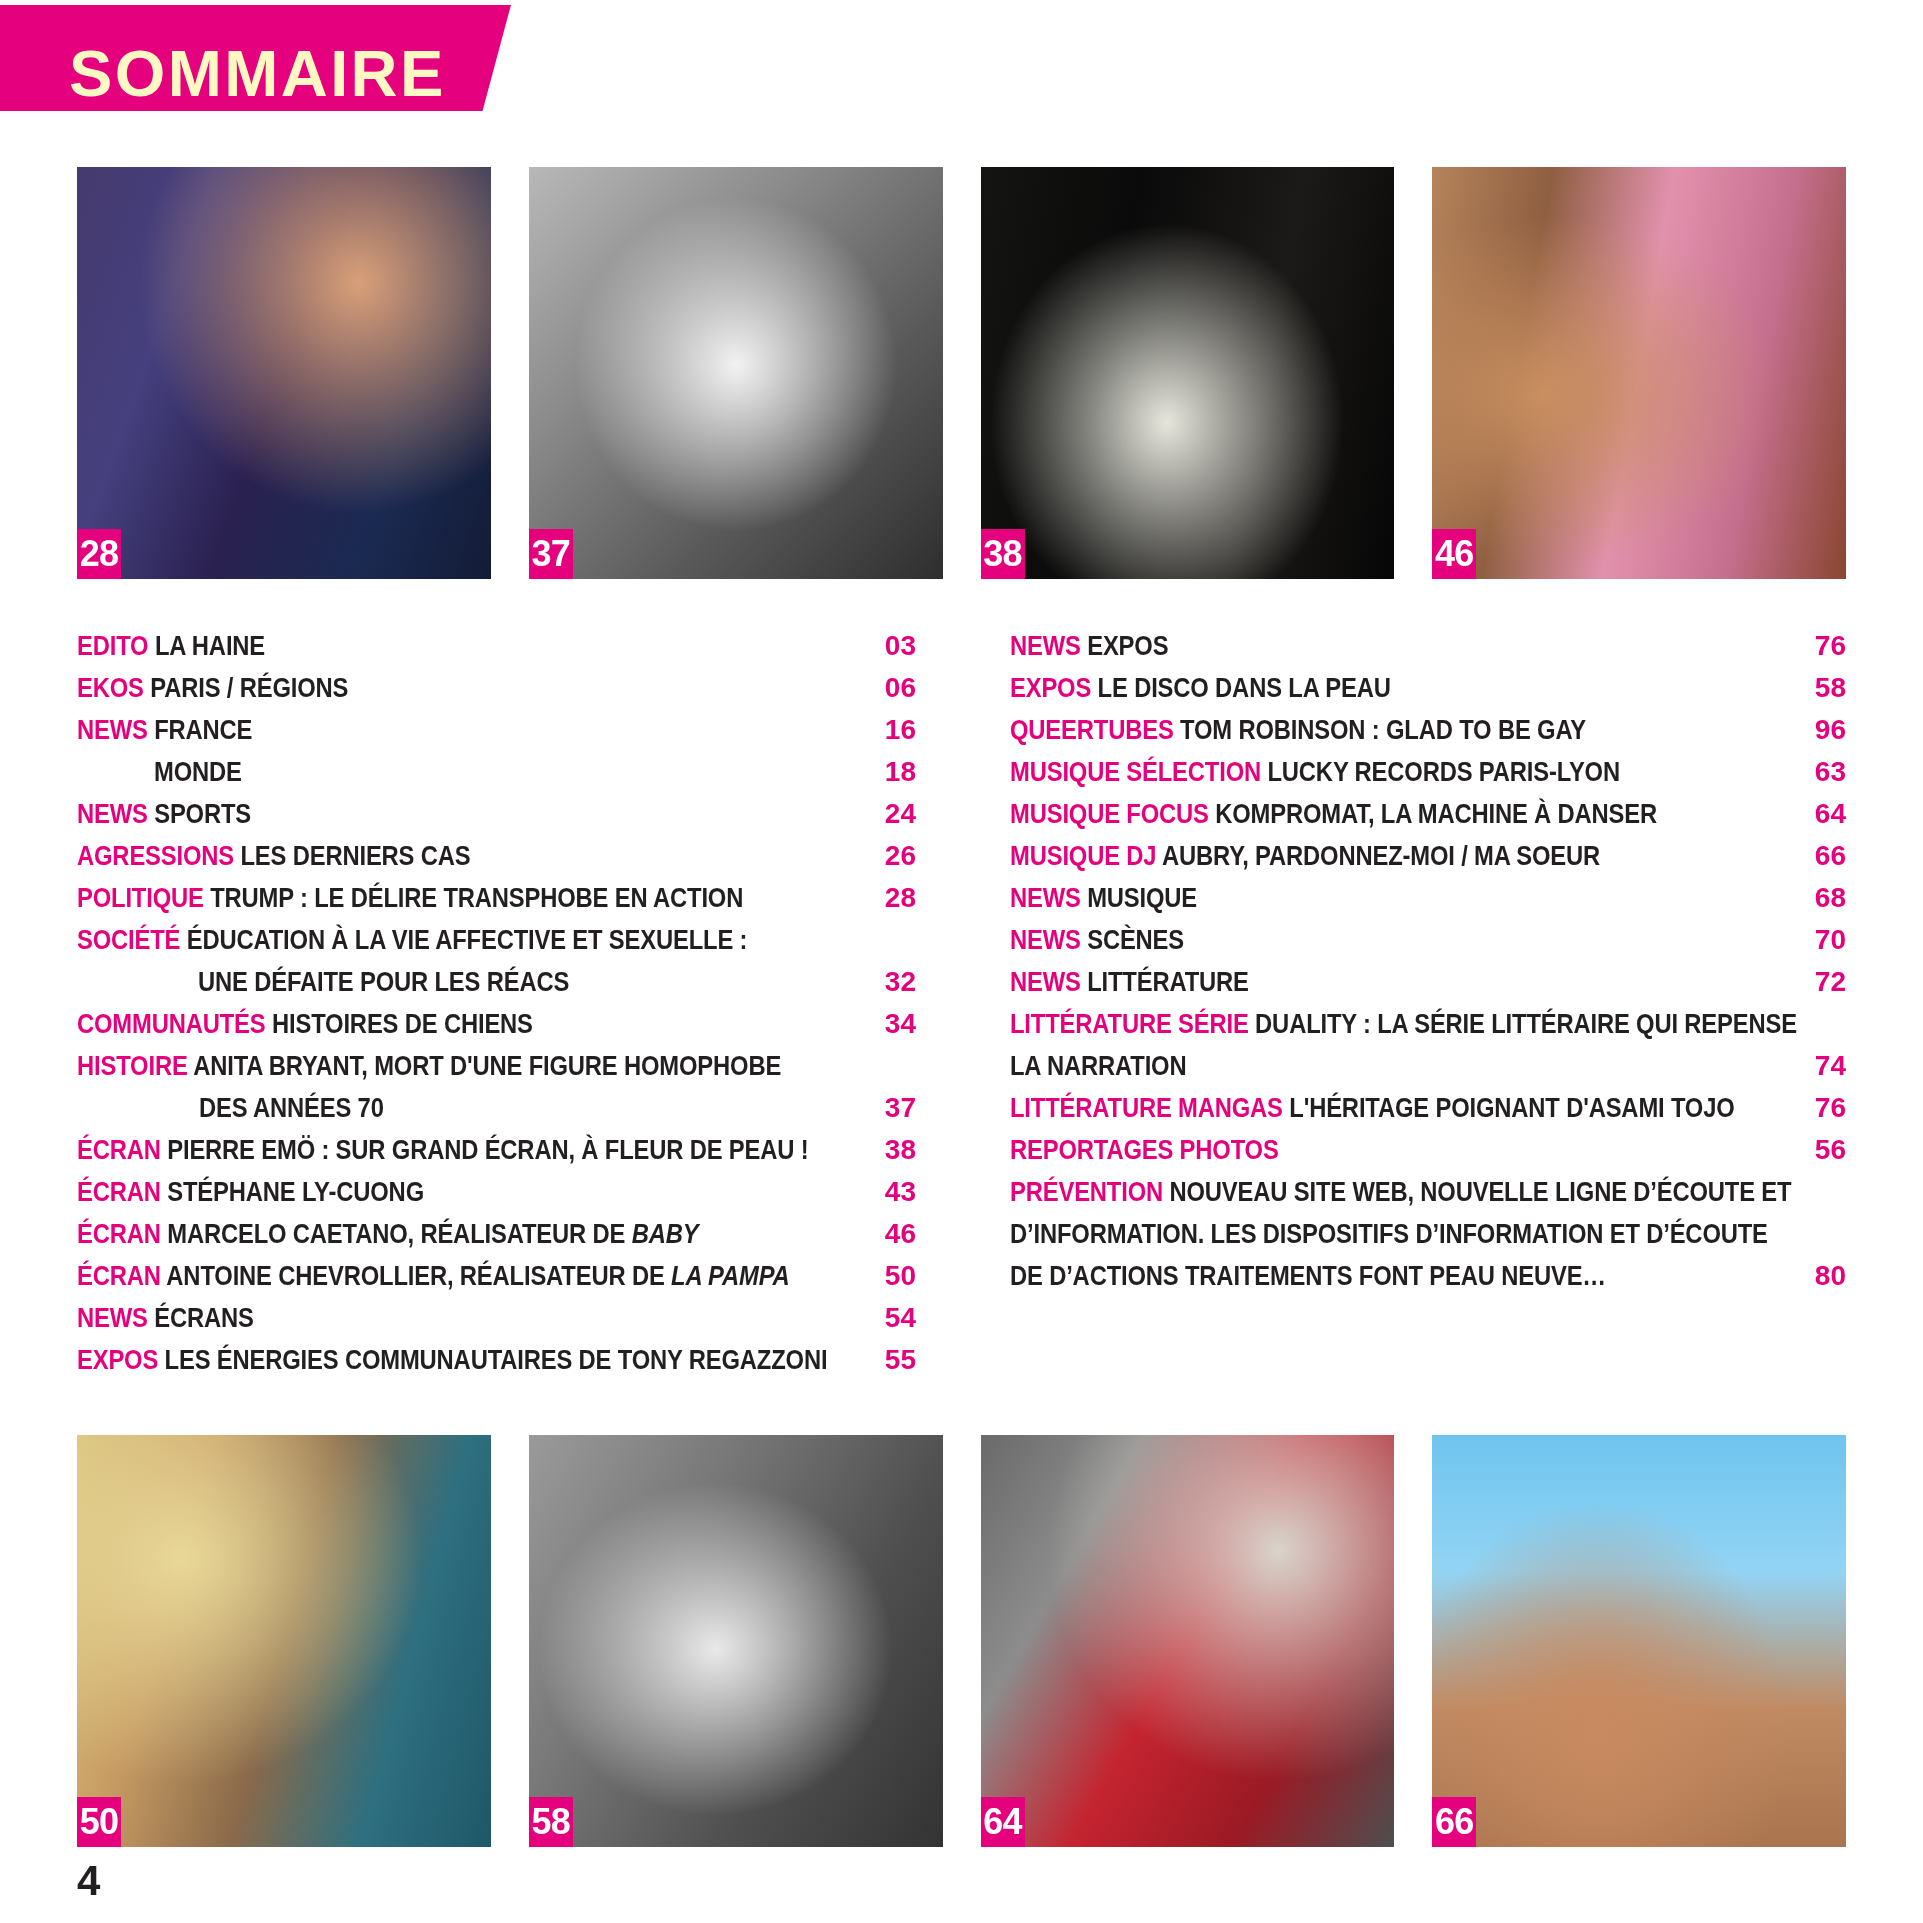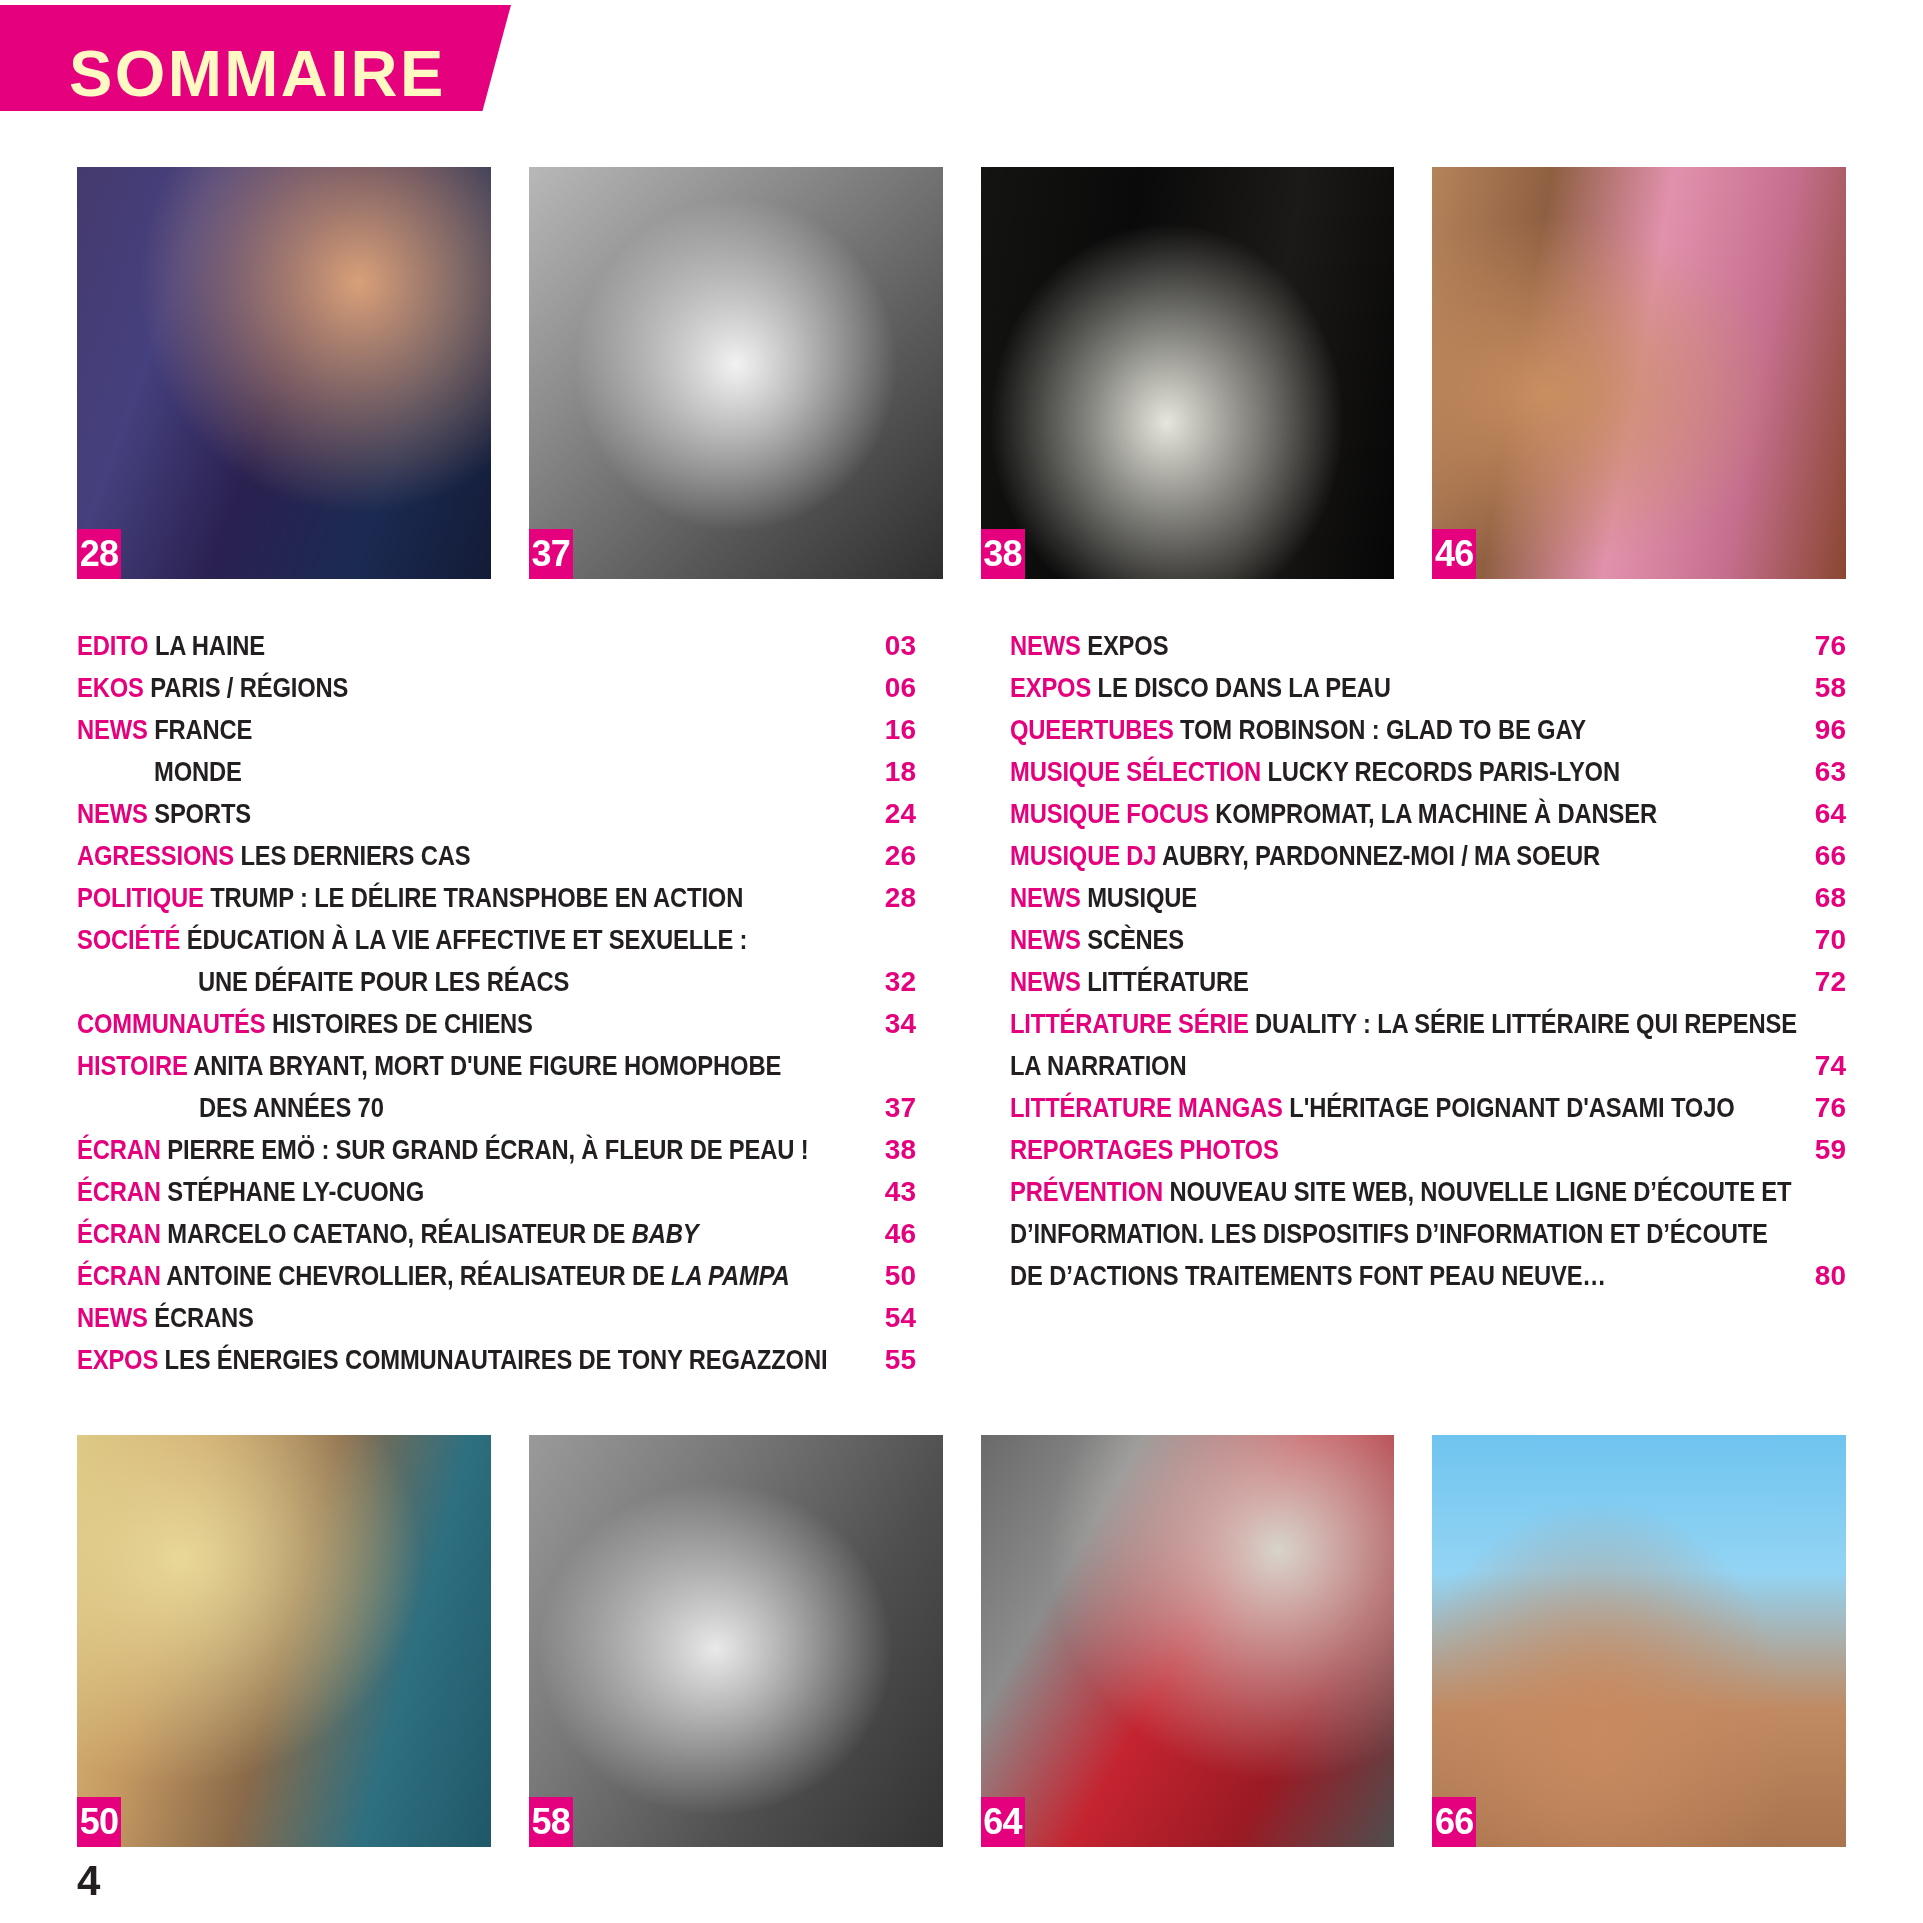--- a/index.html
+++ b/index.html
@@ -110,21 +110,21 @@
       <div class="toc-row"><div class="toc-text"><span class="cat">QUEERTUBES</span> <span class="ttl">TOM ROBINSON : GLAD TO BE GAY</span></div><div class="toc-page">96</div></div>
       <div class="toc-row"><div class="toc-text"><span class="cat">MUSIQUE SÉLECTION</span> <span class="ttl">LUCKY RECORDS PARIS-LYON</span></div><div class="toc-page">63</div></div>
       <div class="toc-row"><div class="toc-text"><span class="cat">MUSIQUE FOCUS</span> <span class="ttl">KOMPROMAT, LA MACHINE À DANSER</span></div><div class="toc-page">64</div></div>
       <div class="toc-row"><div class="toc-text"><span class="cat">MUSIQUE DJ</span> <span class="ttl">AUBRY, PARDONNEZ-MOI / MA SOEUR</span></div><div class="toc-page">66</div></div>
       <div class="toc-row"><div class="toc-text"><span class="cat">NEWS</span> <span class="ttl">MUSIQUE</span></div><div class="toc-page">68</div></div>
       <div class="toc-row"><div class="toc-text"><span class="cat">NEWS</span> <span class="ttl">SCÈNES</span></div><div class="toc-page">70</div></div>
       <div class="toc-row"><div class="toc-text"><span class="cat">NEWS</span> <span class="ttl">LITTÉRATURE</span></div><div class="toc-page">72</div></div>
       <div class="toc-row"><div class="toc-text"><span class="cat">LITTÉRATURE SÉRIE</span> <span class="ttl">DUALITY : LA SÉRIE LITTÉRAIRE QUI REPENSE</span></div></div>
       <div class="toc-row"><div class="toc-text"><span class="ttl">LA NARRATION</span></div><div class="toc-page">74</div></div>
       <div class="toc-row"><div class="toc-text"><span class="cat">LITTÉRATURE MANGAS</span> <span class="ttl">L'HÉRITAGE POIGNANT D'ASAMI TOJO</span></div><div class="toc-page">76</div></div>
-      <div class="toc-row"><div class="toc-text"><span class="cat">REPORTAGES PHOTOS</span> </div><div class="toc-page">59</div></div>
+      <div class="toc-row"><div class="toc-text"><span class="cat">REPORTAGES PHOTOS</span> </div><div class="toc-page">56</div></div>
       <div class="toc-row"><div class="toc-text"><span class="cat">PRÉVENTION</span> <span class="ttl">NOUVEAU SITE WEB, NOUVELLE LIGNE D’ÉCOUTE ET</span></div></div>
       <div class="toc-row"><div class="toc-text"><span class="ttl">D’INFORMATION. LES DISPOSITIFS D’INFORMATION ET D’ÉCOUTE</span></div></div>
       <div class="toc-row"><div class="toc-text"><span class="ttl">DE D’ACTIONS TRAITEMENTS FONT PEAU NEUVE…</span></div><div class="toc-page">80</div></div>
     </div>
 </main>
 
 <div class="photos bottom" id="row-bottom">
     <div class="photo" style="background: radial-gradient(at 25% 30%, rgb(232, 216, 152) 0%, rgba(0, 0, 0, 0) 55%), linear-gradient(105deg, rgb(217, 194, 124), rgb(198, 154, 98), rgb(138, 106, 74), rgb(46, 111, 128), rgb(31, 88, 104));">
       <div class="badge" style="color: rgb(255, 255, 255);">50</div>
     </div>

